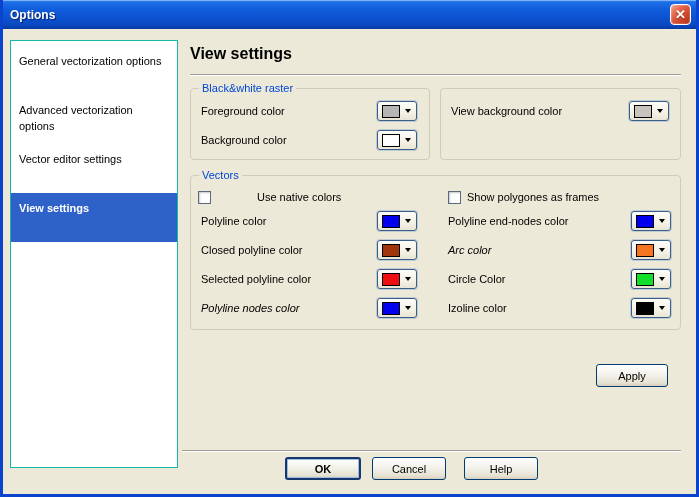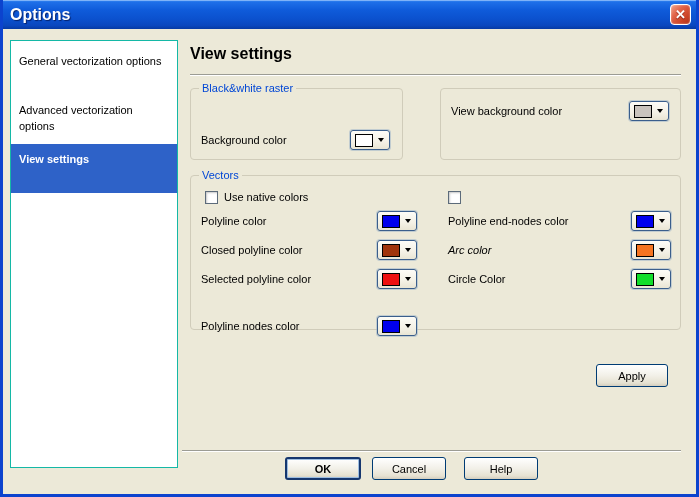--- a/index.html
+++ b/index.html
@@ -8,21 +8,21 @@
 
   .window { position:absolute; inset:0; border:3px solid #0C43CE; border-top:none; background:#ECE9D8; }
 
   .titlebar {
     position:relative; height:29px; width:100%;
     background:linear-gradient(180deg,#3A8BF2 0%,#1E6FE8 8%,#0F5BDA 35%,#0B51CE 65%,#0A47BE 88%,#063AA4 100%);
     box-shadow:inset 0 1px 0 #7FB3F8;
     display:flex; align-items:center;
   }
   .titlebar .title {
-    color:#fff; font-weight:bold; font-size:16px; padding-left:7px;
+    color:#fff; font-weight:bold; font-size:12px; padding-left:7px;
     text-shadow:1px 1px 1px rgba(0,0,40,.6);
   }
   .close-btn {
     position:absolute; right:5px; top:4px; width:21px; height:21px;
     border:1px solid #fff; border-radius:4px;
     background:linear-gradient(135deg,#F2A58B 0%,#E2654A 35%,#CC4327 70%,#B03018 100%);
     display:flex; align-items:center; justify-content:center; cursor:pointer;
     box-shadow:inset 0 0 2px rgba(255,255,255,.6);
   }
   .close-btn span { color:#fff; font-weight:bold; font-size:13px; line-height:1; text-shadow:0 1px 1px rgba(80,0,0,.6); }
@@ -38,21 +38,21 @@
   .side-item.selected { background:#2E62C8; color:#fff; font-weight:bold; }
 
   
   .heading { position:absolute; left:187px; top:16px; font-size:16px; font-weight:bold; }
   .hsep { position:absolute; height:0; border-top:1px solid #9C9C94; border-bottom:1px solid #FFFFFF; }
   .hsep.under-heading { left:187px; top:45px; width:491px; }
   .hsep.above-footer { left:179px; top:421px; width:499px; }
 
   
   .groupbox { position:absolute; border:1px solid #D0CCBA; border-radius:4px; }
-  .gb-bw { left:187px; top:59px; width:213px; height:72px; }
+  .gb-bw { left:187px; top:59px; width:240px; height:72px; }
   .gb-view { left:437px; top:59px; width:241px; height:72px; }
   .gb-vectors { left:187px; top:146px; width:491px; height:155px; }
   .gb-caption {
     position:absolute; top:-8px; left:8px; background:#ECE9D8; padding:0 3px;
     color:#0046D5; line-height:14px;
   }
 
   
   .crow { position:absolute; height:20px; display:flex; align-items:center; justify-content:space-between; }
   .clabel { white-space:nowrap; }
@@ -105,30 +105,40 @@
 
   <div class="client">
 
     <div class="sidebar">
       <div class="side-item">
         <span>General vectorization options</span>
       </div>
       <div class="side-item">
         <span>Advanced vectorization options</span>
       </div>
+      <div class="side-item">
+        <span>Vector editor settings</span>
+      </div>
       <div class="side-item selected">
         <span>View settings</span>
       </div>
     </div>
 
     <div class="heading">View settings</div>
     <div class="hsep under-heading"></div>
 
     <div class="groupbox gb-bw">
       <span class="gb-caption">Black&amp;white raster</span>
+      <div class="crow" style="left:10px; right:12px; top:12px;">
+        <span class="clabel">Foreground color</span>
+        <div class="cbtn">
+          <span class="swatch" style="background: rgb(181, 181, 181);"></span>
+          <span class="arrow"></span>
+        </div>
+      </div>
       <div class="crow" style="left:10px; right:12px; top:41px;">
         <span class="clabel">Background color</span>
         <div class="cbtn">
           <span class="swatch" style="background: rgb(255, 255, 255);"></span>
           <span class="arrow"></span>
         </div>
       </div>
     </div>
 
     <div class="groupbox gb-view">
@@ -137,26 +147,27 @@
         <div class="cbtn">
           <span class="swatch" style="background: rgb(201, 195, 189);"></span>
           <span class="arrow"></span>
         </div>
       </div>
     </div>
 
     <div class="groupbox gb-vectors">
       <span class="gb-caption">Vectors</span>
 
-      <div class="cbrow" style="left:14px; top:14px;">
+      <div class="cbrow" style="left:7px; top:14px;gap:40px;">
         <span class="checkbox"></span>
         <span class="cblabel">Use native colors</span>
       </div>
       <div class="cbrow" style="left:257px; top:14px;">
         <span class="checkbox"></span>
+        <span class="cblabel">Show polygones as frames</span>
       </div>
 
       <div class="crow vleft" style="top:35px;">
         <span class="clabel">Polyline color</span>
         <div class="cbtn">
           <span class="swatch" style="background: rgb(0, 0, 238);"></span>
           <span class="arrow"></span>
         </div>
       </div>
       <div class="crow vleft" style="top:64px;">
@@ -166,21 +177,21 @@
           <span class="arrow"></span>
         </div>
       </div>
       <div class="crow vleft" style="top:93px;gap:44px;">
         <span class="clabel">Selected polyline color</span>
         <div class="cbtn">
           <span class="swatch" style="background: rgb(238, 16, 16);"></span>
           <span class="arrow"></span>
         </div>
       </div>
-      <div class="crow vleft" style="top:140px;">
+      <div class="crow vleft" style="top:122px;font-style:italic;">
         <span class="clabel">Polyline nodes color</span>
         <div class="cbtn">
           <span class="swatch" style="background: rgb(0, 0, 238);"></span>
           <span class="arrow"></span>
         </div>
       </div>
 
       <div class="crow vright" style="top:35px;">
         <span class="clabel">Polyline end-nodes color</span>
         <div class="cbtn">
@@ -192,20 +203,27 @@
         <span class="clabel">Arc color</span>
         <div class="cbtn">
           <span class="swatch" style="background: rgb(245, 116, 33);"></span>
           <span class="arrow"></span>
         </div>
       </div>
       <div class="crow vright" style="top:93px;gap:16px;">
         <span class="clabel">Circle Color</span>
         <div class="cbtn">
           <span class="swatch" style="background: rgb(18, 221, 43);"></span>
+          <span class="arrow"></span>
+        </div>
+      </div>
+      <div class="crow vright" style="top:122px;">
+        <span class="clabel">Izoline color</span>
+        <div class="cbtn">
+          <span class="swatch" style="background: rgb(0, 0, 0);"></span>
           <span class="arrow"></span>
         </div>
       </div>
     </div>
 
     <div class="pushbtn btn-apply">Apply</div>
 
     <div class="hsep above-footer"></div>
     <div class="pushbtn btn-ok">OK</div>
     <div class="pushbtn btn-cancel">Cancel</div>

